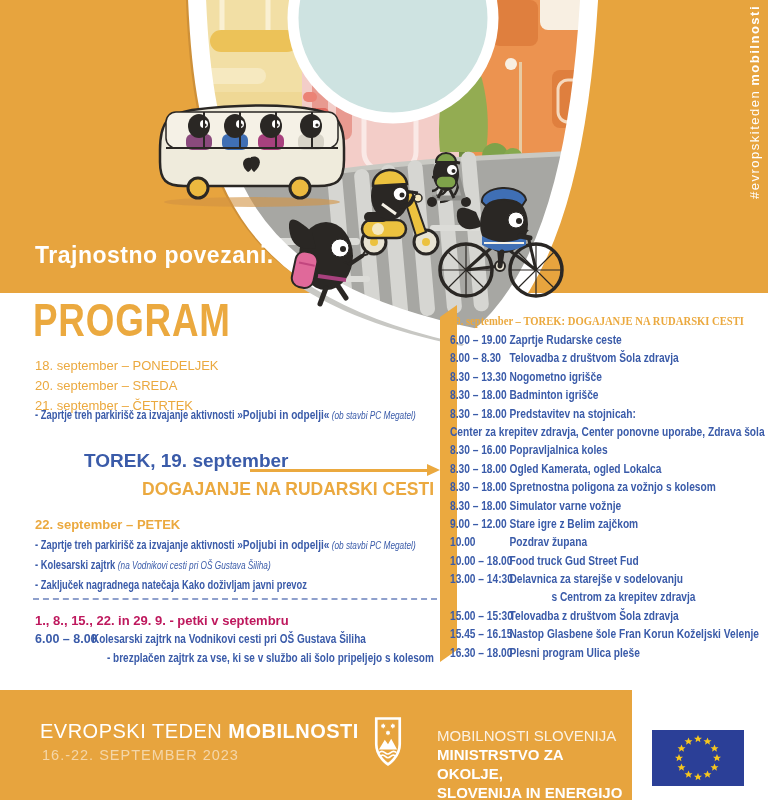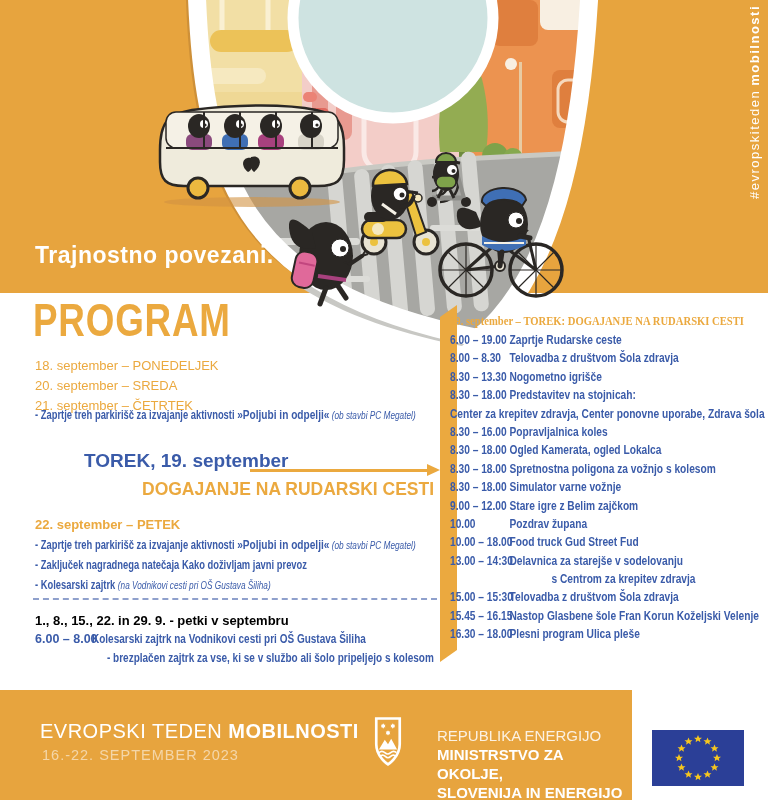--- a/index.html
+++ b/index.html
@@ -29,21 +29,21 @@
   .arrow:after{content:"";position:absolute;right:-12px;top:-8px;border-left:13px solid #EBA93F;
                border-top:6.5px solid transparent;border-bottom:6.5px solid transparent;}
   .dogajanje{position:absolute;left:142px;top:479px;font-size:17.5px;font-weight:700;
              color:#EBA93F;white-space:nowrap;}
   .petek{position:absolute;left:35px;top:514px;font-size:12.5px;font-weight:700;color:#3A5BA9;}
   .petek .fr-head{color:#EBA93F;height:21px;line-height:21px;font-size:13px;}
   .petek .fr-item{height:20px;line-height:20px;white-space:nowrap;}
   .dash-sep{position:absolute;left:33px;top:598px;width:404px;height:0;
             border-top:2px dashed #8FA0CC;}
   .petki{position:absolute;left:35px;top:611px;font-size:12.5px;font-weight:700;color:#3A5BA9;}
-  .petki .pk-head{color:#000000;height:19px;line-height:19px;font-size:13px;white-space:nowrap;}
+  .petki .pk-head{color:#be185d;height:19px;line-height:19px;font-size:13px;white-space:nowrap;}
   .petki .pk-row{height:19px;line-height:19px;white-space:nowrap;}
   .petki .pk-time{display:inline-block;width:57px;}
   .petki .pk-row2{height:19px;line-height:19px;padding-left:72px;white-space:nowrap;text-decoration:underline;}
   
   .ribbon{position:absolute;left:440px;top:305px;width:17px;height:357px;background:#EBA93F;
           clip-path:polygon(0 12px,100% 0,100% calc(100% - 12px),0 100%);}
   .sched{position:absolute;left:450px;top:312px;width:315px;font-size:12px;font-weight:700;
          color:#3A5BA9;}
   .sched-head{height:19px;line-height:19px;color:#EBA93F;font-size:12.5px;white-space:nowrap;font-family:Liberation Serif, serif;}
   .srow{height:18.4px;line-height:18.4px;white-space:nowrap;}
@@ -314,23 +314,23 @@
 
   <div class="torek">TOREK, 19. september</div>
   <div class="arrow"></div>
   <div class="dogajanje">DOGAJANJE NA RUDARSKI CESTI</div>
 
   <div class="petek">
     <div class="fr-head">22. september – PETEK</div>
 
       <div class="fr-item"><span class="cond75"><span>- Zaprtje treh parkirišč za izvajanje aktivnosti </span><b>»Poljubi in odpelji«</b><i> (ob stavbi PC Megatel)</i></span></div>
 
+      <div class="fr-item"><span class="cond75"><span>- Kolesarski zajtrk </span><b></b><i>(na Vodnikovi cesti pri OŠ Gustava Šiliha)</i></span></div>
+
       <div class="fr-item"><span class="cond75"><span>- Zaključek nagradnega natečaja Kako doživljam javni prevoz</span><b></b><i></i></span></div>
-
-      <div class="fr-item"><span class="cond75"><span>- Kolesarski zajtrk </span><b></b><i>(na Vodnikovi cesti pri OŠ Gustava Šiliha)</i></span></div>
 
   </div>
 
   <div class="dash-sep"></div>
 
   <div class="petki">
     <div class="pk-head">1., 8., 15., 22. in 29. 9. - petki v septembru</div>
     <div class="pk-row"><span class="pk-time">6.00 – 8.00</span><span class="cond">Kolesarski zajtrk na Vodnikovi cesti pri OŠ Gustava Šiliha</span></div>
     <div class="pk-row2"><span class="cond">- brezplačen zajtrk za vse, ki se v službo ali šolo pripeljejo s kolesom</span></div>
   </div>
@@ -338,20 +338,21 @@
   <div class="ribbon"></div>
   <div class="sched">
     <div class="sched-head"><span class="scl">19. september – TOREK: DOGAJANJE NA RUDARSKI CESTI</span></div>
 
       <div class="srow"><span class="scl"><span class="stime">6.00 – 19.00</span><span class="slabel">Zaprtje Rudarske ceste</span></span></div>
 
       <div class="srow"><span class="scl"><span class="stime">8.00 – 8.30</span><span class="slabel">Telovadba z društvom Šola zdravja</span></span></div>
 
       <div class="srow"><span class="scl"><span class="stime">8.30 – 13.30</span><span class="slabel">Nogometno igrišče</span></span></div>
 
+      <div class="srow"><span class="scl"><span class="stime">8.30 – 18.00</span><span class="slabel">Badminton igrišče</span></span></div>
 
       <div class="srow"><span class="scl"><span class="stime">8.30 – 18.00</span><span class="slabel">Predstavitev na stojnicah:</span></span></div>
 
       <div class="srow full"><span class="scl"><span class="slabel">Center za krepitev zdravja, Center ponovne uporabe, Zdrava šola</span></span></div>
 
       <div class="srow"><span class="scl"><span class="stime">8.30 – 16.00</span><span class="slabel">Popravljalnica koles</span></span></div>
 
 
       <div class="srow"><span class="scl"><span class="stime">8.30 – 18.00</span><span class="slabel">Ogled Kamerata, ogled Lokalca</span></span></div>
 
@@ -398,21 +399,21 @@
           </g>
         <path d="M13,64 L24,46 L30,54 L36,44 L47,64 Z"></path>
       </g>
       <g fill="none" stroke="#FFFFFF" stroke-width="3">
         <path d="M13,70 q5.5,-5 11,0 q5.5,5 11,0 q5.5,-5 11,0"></path>
         <path d="M15,77 q5,-5 10,0 q5,5 10,0 q5,-5 10,0"></path>
       </g>
     </svg>
 
     <div class="gov">
-      <div class="g1">REPUBLIKA ENERGIJO</div>
+      <div class="g1">MOBILNOSTI SLOVENIJA</div>
       <div class="g2">MINISTRSTVO ZA OKOLJE,</div>
       <div class="g3">SLOVENIJA IN ENERGIJO</div>
     </div>
 
     <svg class="euflag" width="100" height="64" viewBox="0 0 100 64">
       <rect x="0" y="0" width="100" height="64" fill="#FFFFFF"></rect>
       <rect x="4" y="4" width="92" height="56" fill="#2B3F97"></rect>
       <g fill="#F7C71E">
         <use href="#star5" x="69" y="32"></use>
           <use href="#star5" x="66.5" y="41.5"></use>

